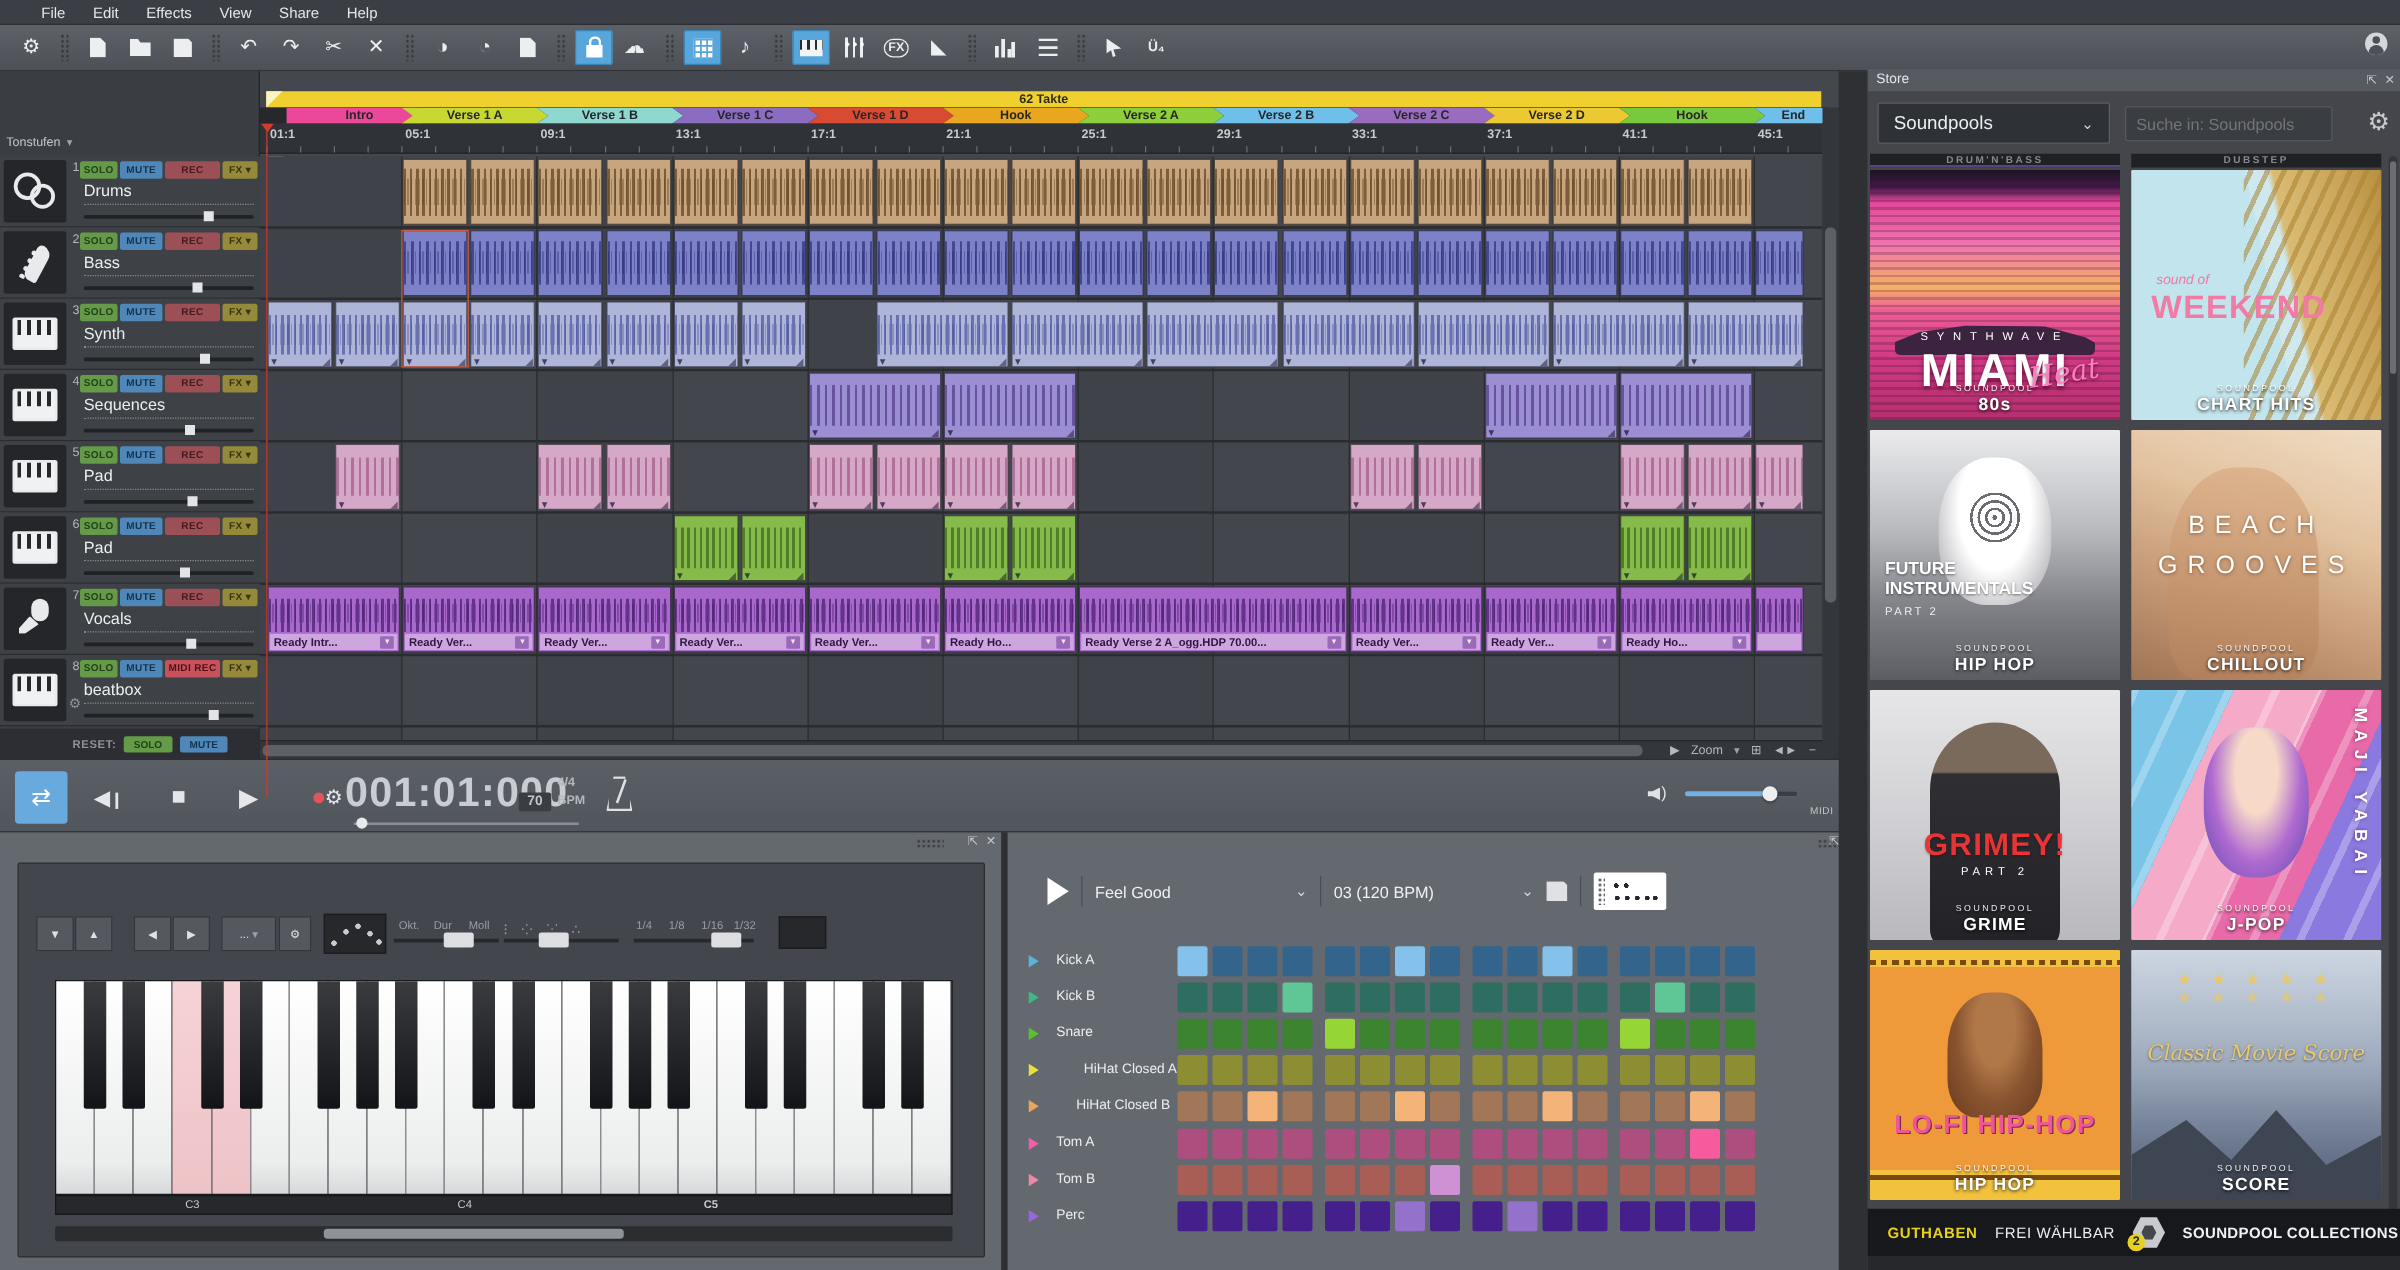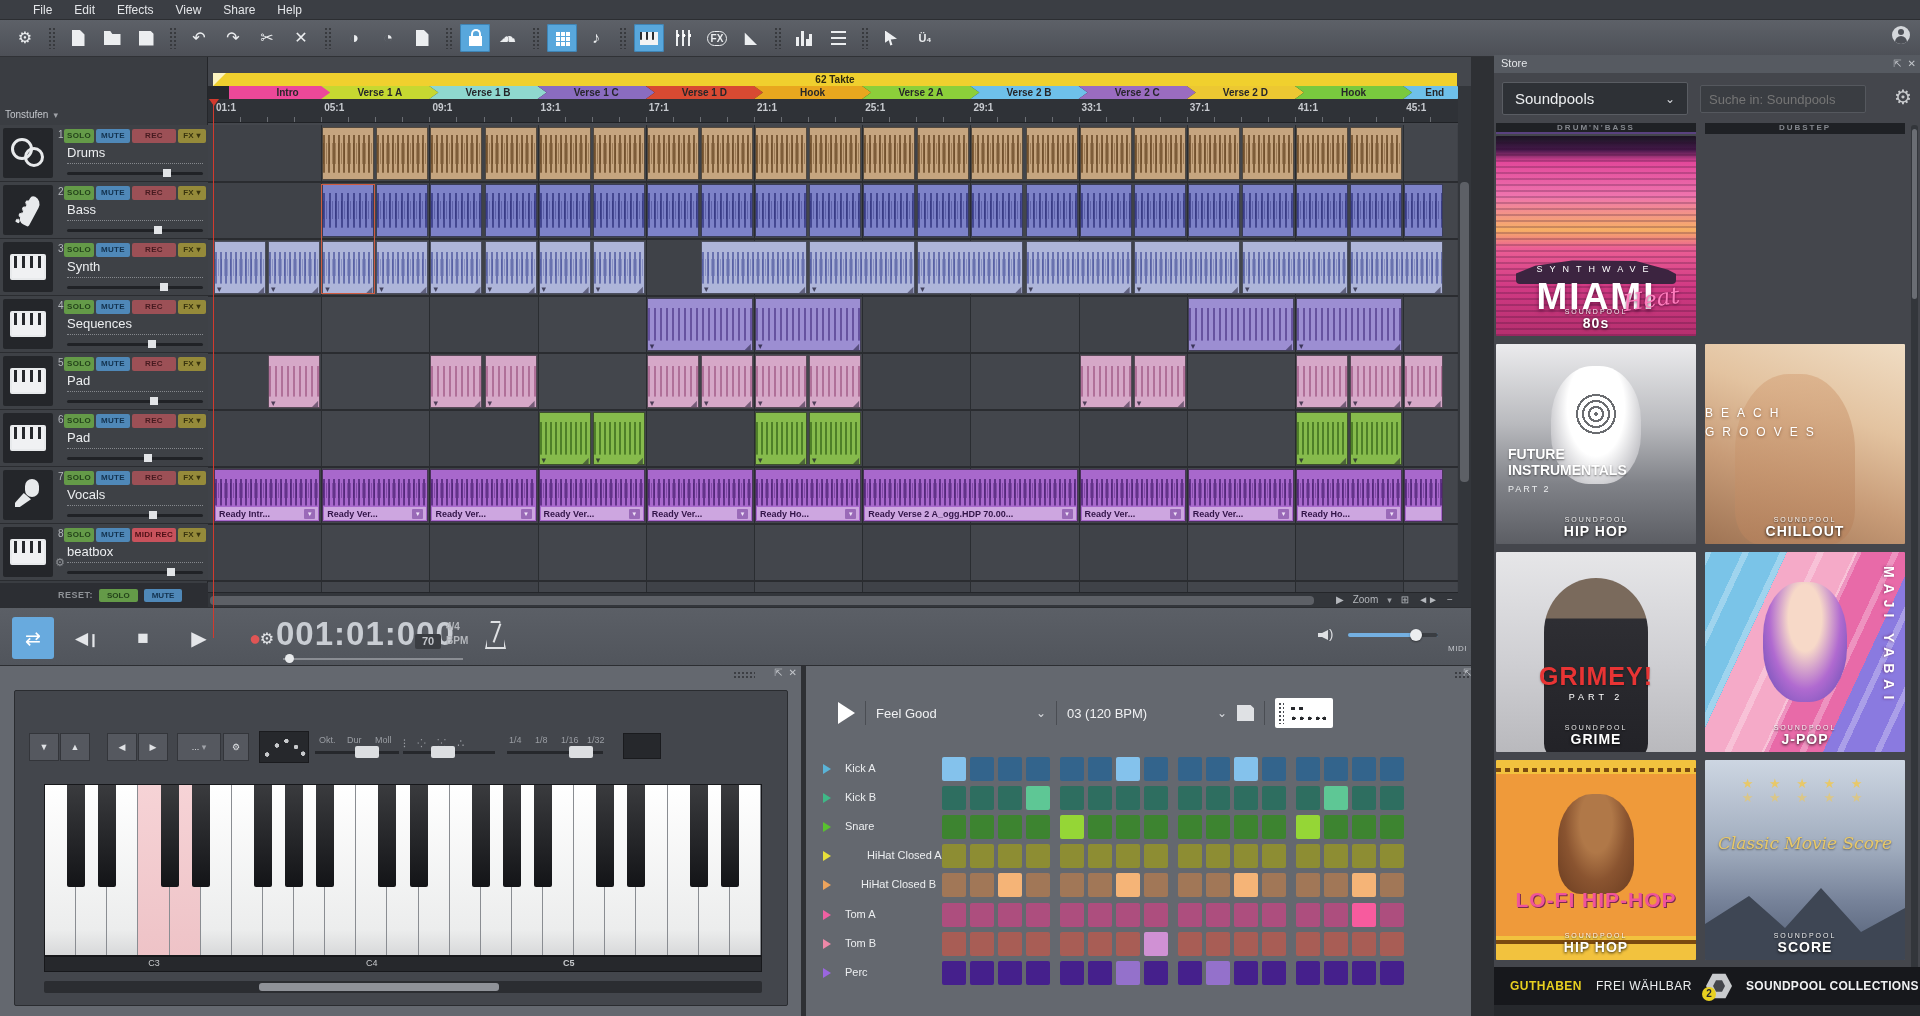--- a/index.html
+++ b/index.html
@@ -187,21 +187,21 @@
 .t-weekend::before{content:"";position:absolute;right:-30px;top:-20px;width:140px;height:240px;background:repeating-linear-gradient(115deg,rgba(170,130,50,.55) 0 4px,transparent 4px 12px)}
 .wk-top{top:82px;left:20px;color:#f077a4;font-size:11px;font-style:italic}
 .wk-main{top:94px;left:16px;color:#f27ba6;font-size:26px;font-weight:bold;letter-spacing:1px}
 .t-future{background:linear-gradient(180deg,#ebebed 0%,#b9babe 40%,#808288 70%,#5c5e64 100%)}
 .t-future::before{content:"";position:absolute;left:55px;top:22px;width:90px;height:118px;background:radial-gradient(ellipse at 50% 35%,#ffffff 0 45%,#c9c9cd 75%,#a5a6ab 100%);border-radius:46% 46% 42% 42%}
 .t-future::after{content:"";position:absolute;left:78px;top:48px;width:44px;height:44px;background:repeating-radial-gradient(circle,#6a6c70 0 2px,transparent 2px 6px);border-radius:50%}
 .fu-main{bottom:66px;left:12px;color:#fff;font-size:14px;font-weight:bold;width:120px;line-height:1.15;text-shadow:0 1px 2px rgba(0,0,0,.5)}
 .fu-sub{bottom:50px;left:12px;color:#eceef0;font-size:9px;letter-spacing:2px}
 .t-beach{background:linear-gradient(200deg,#f0ddc4 0%,#e3c3a0 35%,#c89c78 65%,#9f7454 100%)}
 .t-beach::before{content:"";position:absolute;left:30px;top:30px;width:120px;height:170px;background:linear-gradient(180deg,#d8aa82,#b5815c);border-radius:45% 45% 20% 20%;opacity:.7}
-.be-main{top:60px;left:0;width:100%;text-align:left;color:#fff;font-size:12px;letter-spacing:8px;line-height:1.6;text-shadow:0 1px 3px rgba(90,50,20,.6)}
+.be-main{top:60px;left:0;width:100%;text-align:center;color:#fff;font-size:20px;letter-spacing:8px;line-height:1.6;text-shadow:0 1px 3px rgba(90,50,20,.6)}
 .t-grimey{background:linear-gradient(180deg,#e6e6e8 0%,#cfcfd3 55%,#b9b9bd 100%)}
 .t-grimey::before{content:"";position:absolute;left:48px;top:26px;width:104px;height:180px;background:linear-gradient(180deg,#7a6a5c 0 22%,#2e2e33 23%,#222227 100%);border-radius:50% 50% 12% 12%/30% 30% 8% 8%}
 .gr-main{top:110px;left:0;width:100%;text-align:center;color:#e83434;font-size:25px;font-weight:bold;letter-spacing:1px;text-shadow:0 1px 2px rgba(0,0,0,.35)}
 .gr-sub{top:140px;left:0;width:100%;text-align:center;color:#fff;font-size:9px;letter-spacing:4px}
 .t-jpop{background:linear-gradient(115deg,#7ac4e8 0 28%,#f5aac8 28% 52%,#e86aa8 52% 72%,#8a7ae0 72%)}
 .t-jpop::before{content:"";position:absolute;inset:0;background:repeating-linear-gradient(115deg,rgba(255,255,255,.28) 0 6px,transparent 6px 34px)}
 .t-jpop::after{content:"";position:absolute;left:58px;top:30px;width:84px;height:120px;background:radial-gradient(ellipse at 50% 30%,#f7d9c8 0 28%,#b06ad0 60%,#5a4ab0 100%);border-radius:45%}
 .jp-v{top:14px;right:8px;color:#fff;font-weight:bold;font-size:14px;writing-mode:vertical-rl;letter-spacing:6px;text-shadow:0 1px 3px rgba(80,0,60,.6)}
 .t-lofi{background:linear-gradient(180deg,#f2c23e 0 7%,#ef9a3a 7% 88%,#f2c23e 88%)}
 .t-lofi::before{content:"";position:absolute;left:0;top:8px;width:100%;height:4px;background:repeating-linear-gradient(90deg,#7a4a10 0 5px,transparent 5px 9px);box-shadow:0 172px 0 #7a4a10}
@@ -1024,20 +1024,28 @@
         <div class="sliver s1" style="left: 211px; width: 200px;">DUBSTEP</div>
         <div class="tile t-miami" style="left: 2px; top: 81px;">
           <div class="tl mi-top">SYNTHWAVE</div>
           <div class="tl mi-main">MIAMI</div>
           <div class="tl mi-heat">Heat</div>
           <div class="brandrow">
             <span class="brand">SOUNDPOOL</span>
             <span class="genre">80s</span>
           </div>
         </div>
+        <div class="tile t-weekend" style="left: 211px; top: 81px;">
+          <div class="tl wk-top">sound of</div>
+          <div class="tl wk-main">WEEKEND</div>
+          <div class="brandrow">
+            <span class="brand">SOUNDPOOL</span>
+            <span class="genre">CHART HITS</span>
+          </div>
+        </div>
         <div class="tile t-future" style="left: 2px; top: 289px;">
           <div class="tl fu-main">FUTURE INSTRUMENTALS</div>
           <div class="tl fu-sub">PART 2</div>
           <div class="brandrow">
             <span class="brand">SOUNDPOOL</span>
             <span class="genre">HIP HOP</span>
           </div>
         </div>
         <div class="tile t-beach" style="left: 211px; top: 289px;">
           <div class="tl be-main">BEACH GROOVES</div>

